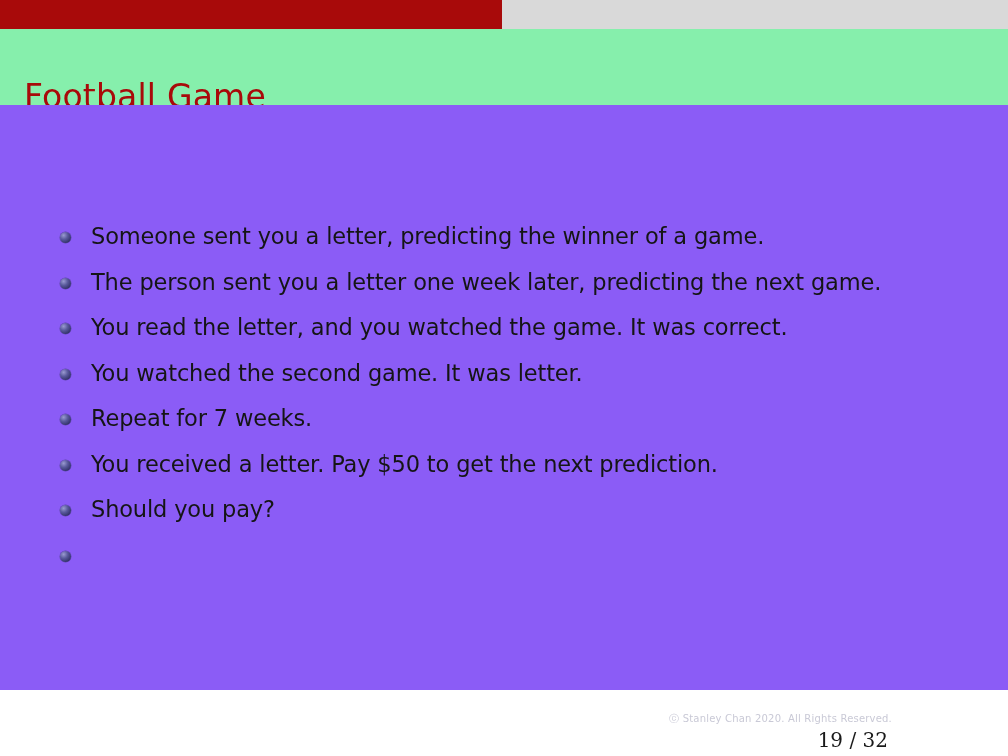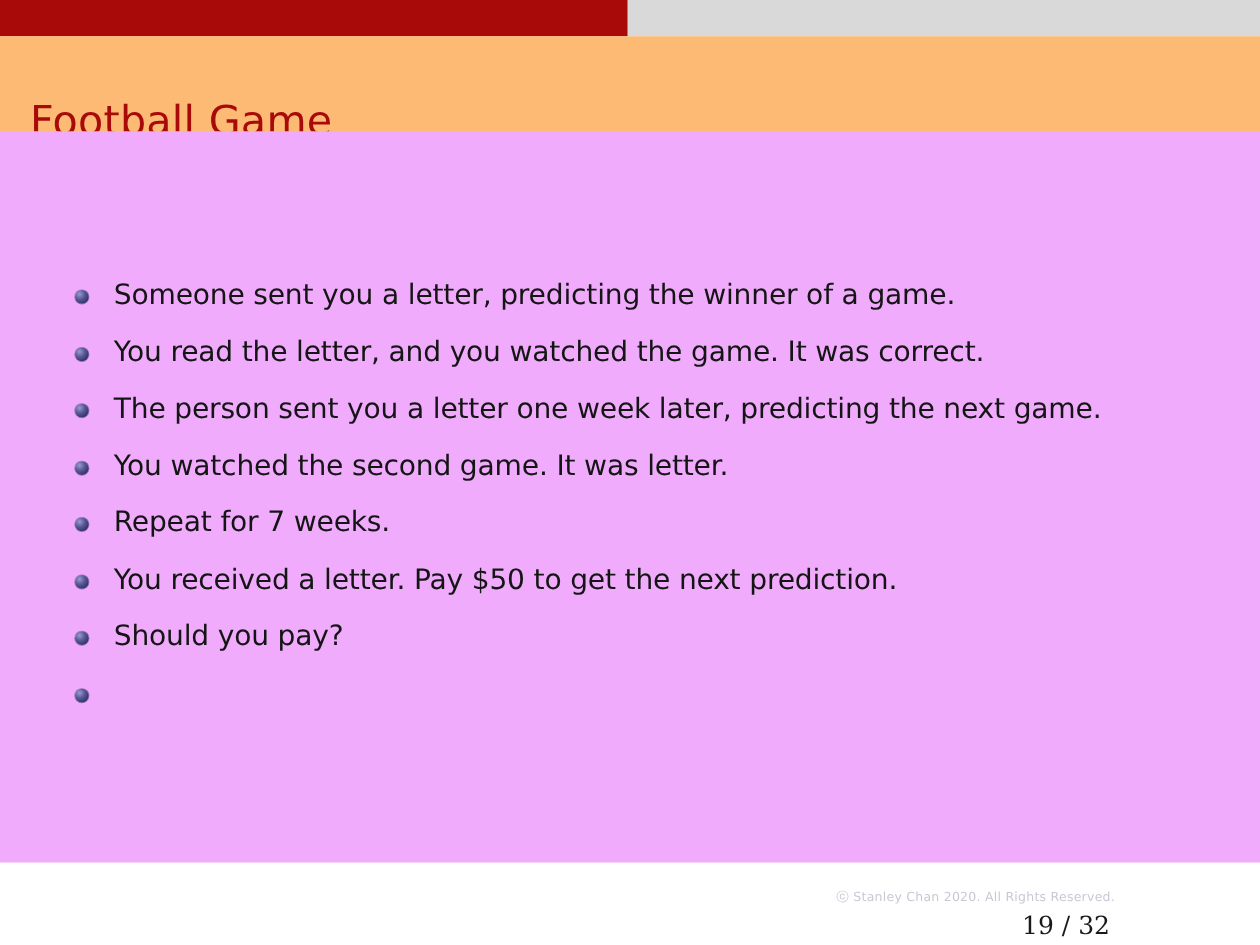--- a/index.html
+++ b/index.html
@@ -33,21 +33,21 @@
     background: #a80a0a;
   }
 
   
   .title-band {
     position: absolute;
     top: 29px;
     left: 0;
     width: 1008px;
     height: 88px;
-    background: #fdba74;
+    background: #86efac;
   }
   .slide-title {
     position: absolute;
     left: 24px;
     top: 48px;
     font-size: 33px;
     line-height: 40px;
     color: #a80a0a;
     font-family: "DejaVu Sans", sans-serif;
     font-weight: 400;
@@ -55,21 +55,21 @@
     white-space: nowrap;
   }
 
   
   .slide-body {
     position: absolute;
     top: 105px;
     left: 0;
     width: 1008px;
     height: 585px;
-    background: #f0abfc;
+    background: #8b5cf6;
   }
   .bullet-list {
     position: absolute;
     left: 60px;
     top: 117px;
     width: 930px;
   }
   .bullet-row {
     display: flex;
     align-items: flex-start;
@@ -145,26 +145,26 @@
 <div class="slide-body">
   <div class="bullet-list">
 
     <div class="bullet-row">
       <span class="bullet-marker"></span>
       <span class="bullet-text">Someone sent you a letter, predicting the winner of a game.</span>
     </div>
 
     <div class="bullet-row">
       <span class="bullet-marker"></span>
-      <span class="bullet-text">You read the letter, and you watched the game. It was correct.</span>
+      <span class="bullet-text">The person sent you a letter one week later, predicting the next game.</span>
     </div>
 
     <div class="bullet-row">
       <span class="bullet-marker"></span>
-      <span class="bullet-text">The person sent you a letter one week later, predicting the next game.</span>
+      <span class="bullet-text">You read the letter, and you watched the game. It was correct.</span>
     </div>
 
     <div class="bullet-row">
       <span class="bullet-marker"></span>
       <span class="bullet-text">You watched the second game. It was letter.</span>
     </div>
 
     <div class="bullet-row">
       <span class="bullet-marker"></span>
       <span class="bullet-text">Repeat for 7 weeks.</span>

